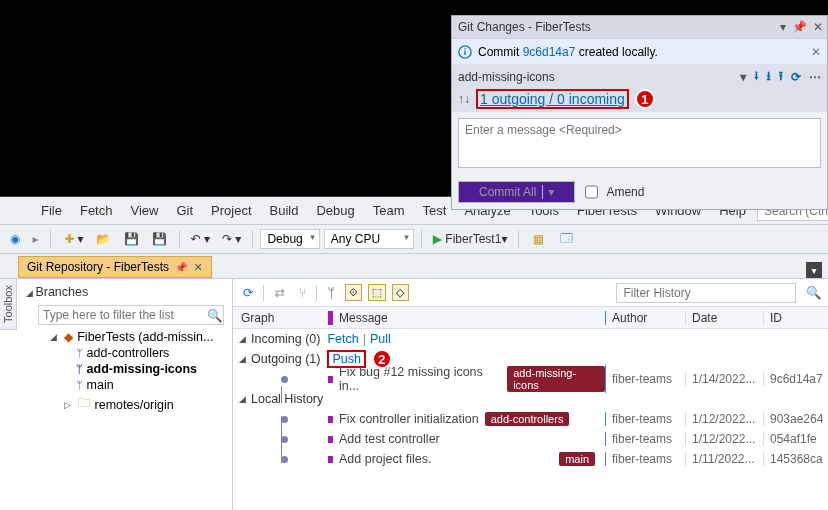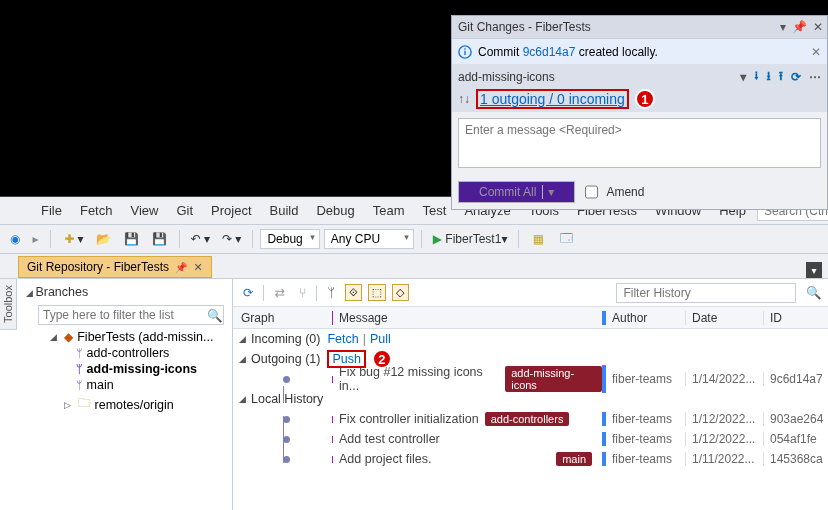--- a/index.html
+++ b/index.html
@@ -133,22 +133,22 @@
   .hist-tb-btn { padding: 2px 4px; color: #444; cursor: pointer; }
   .hist-tb-sep { width: 1px; height: 16px; background: #c7cedb; }
   .hist-tb-toggle { border: 1px solid #caa23a; background: #fdf3d9; padding: 1px 3px; font-size: 11px; }
   .hist-filter { margin-left: auto; border: 1px solid #c7cedb; width: 180px; padding: 2px 6px; font-size: 12px; color: #888; }
   .hist-search-ico { margin-left: 4px; color: #555; }
 
   .hist-header {
     display: flex; font-size: 12px; color: #333; border-bottom: 1px solid #dadee6;
     background: #f5f6f9; height: 22px; align-items: center;
   }
-  .col-graph { width: 100px; padding-left: 8px; border-right: 1px solid #a21caf; }
-  .col-msg { flex: 1; padding-left: 6px; border-right: 4px solid #3b82f6; }
+  .col-graph { width: 100px; padding-left: 8px; border-right: 5px solid #a21caf; }
+  .col-msg { flex: 1; padding-left: 6px; border-right: 1px solid #3b82f6; }
   .col-author { width: 80px; padding-left: 6px; border-right: 1px solid #dadee6; }
   .col-date { width: 78px; padding-left: 6px; border-right: 1px solid #dadee6; }
   .col-id { width: 64px; padding-left: 6px; }
 
   .hist-rows { flex: 1; overflow: hidden; }
   .section-row { display: flex; align-items: center; height: 20px; padding-left: 6px; color: #333; }
   .section-row .arrow { font-size: 9px; color: #555; width: 12px; }
   .section-row .link { color: #0066cc; cursor: pointer; }
   .section-row .link.boxed { border: 2px solid #c00; padding: 0 3px; }
   .section-row .pipe { color: #888; margin: 0 4px; }

